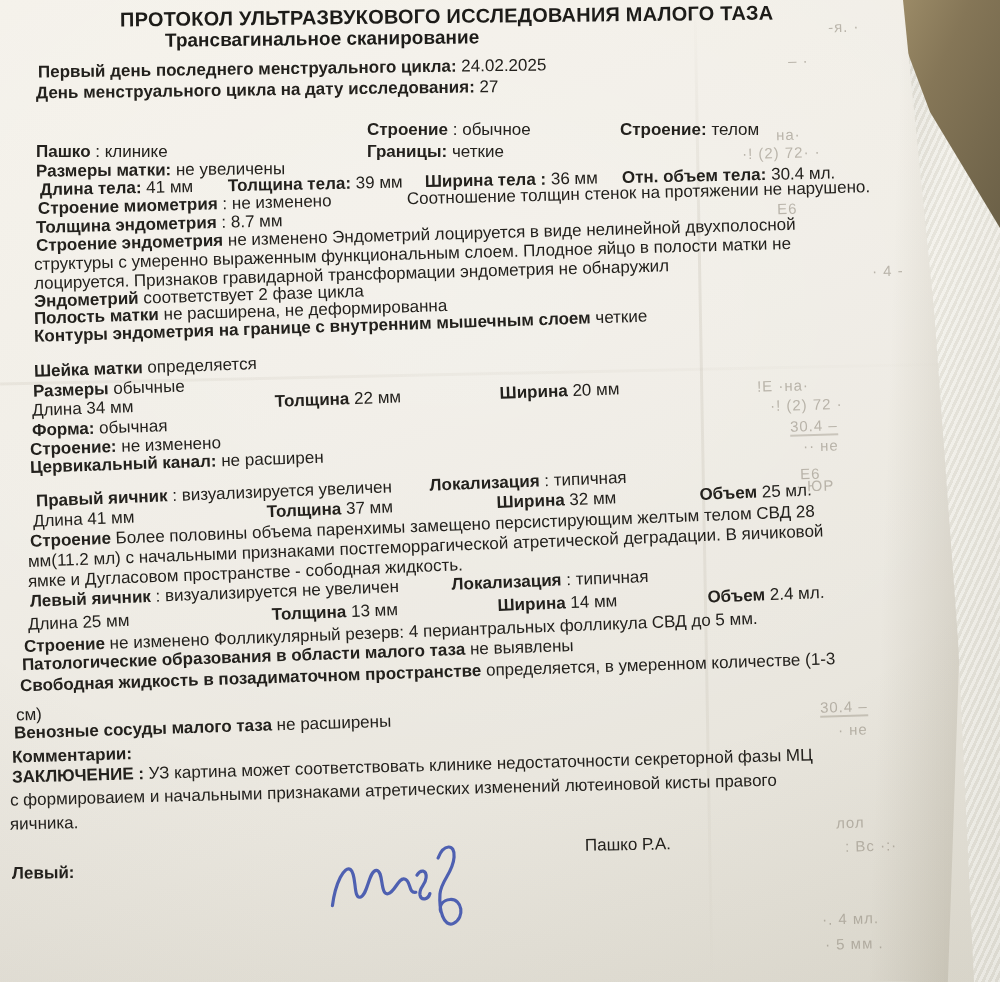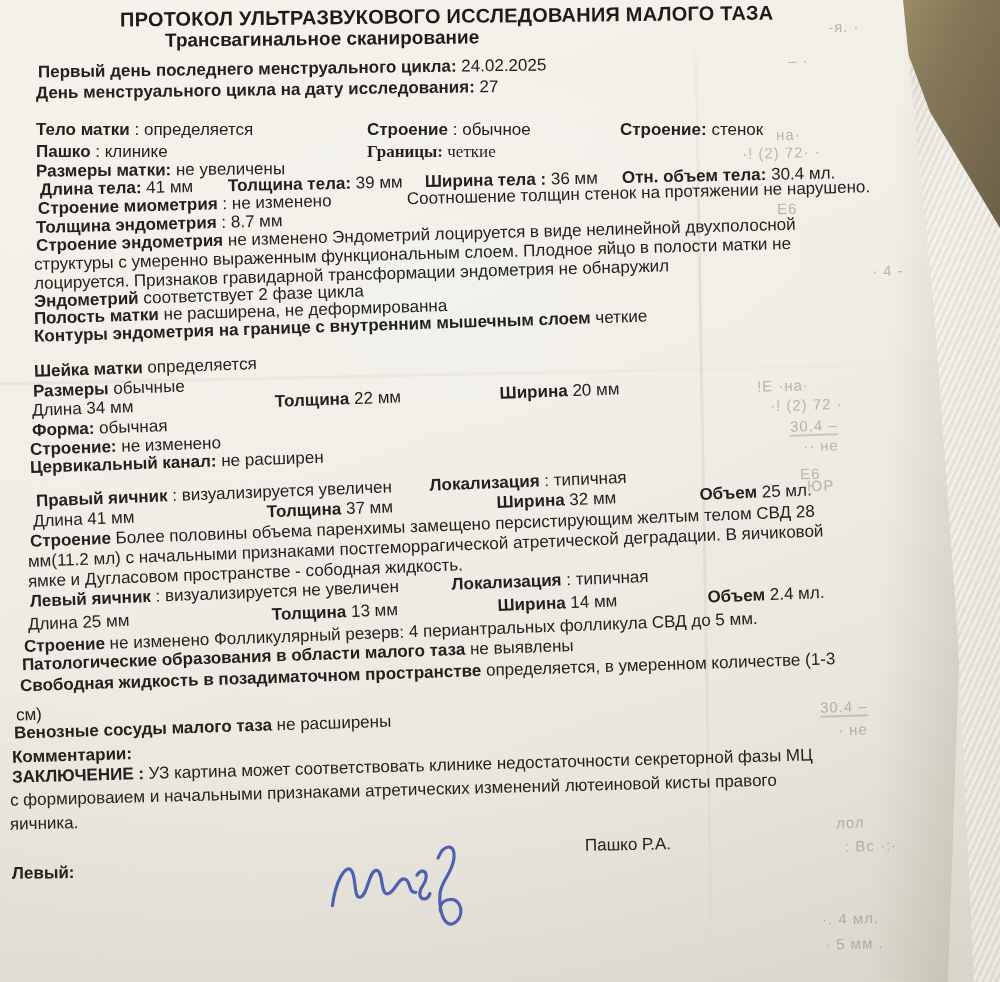--- a/index.html
+++ b/index.html
@@ -59,27 +59,26 @@
     <div class="doc-subtitle">Трансвагинальное сканирование</div>
 
     <div id="lines">
         <div class="line" style="top: 63px; transform: rotate(-0.8deg);">
           <span class="chunk" style="left: 38px;"><span class="b">Первый день последнего менструального цикла:</span><span> 24.02.2025</span></span>
         </div>
         <div class="line" style="top: 84px; transform: rotate(-0.8deg);">
           <span class="chunk" style="left: 36px;"><span class="b">День менструального цикла на дату исследования:</span><span> 27</span></span>
         </div>
         <div class="line" style="top: 120px; transform: rotate(0deg);">
-          <span class="chunk" style="left: 36px;"><span class="b">Тело матки </span><span>: определяется</span></span>
           <span class="chunk" style="left: 367px;"><span class="b">Строение </span><span>: обычное</span></span>
-          <span class="chunk" style="left: 620px;"><span class="b">Строение:</span><span> стенок</span></span>
+          <span class="chunk" style="left: 620px;"><span class="b">Строение:</span><span> телом</span></span>
         </div>
         <div class="line" style="top: 142px; transform: rotate(0deg);">
           <span class="chunk" style="left: 36px;"><span class="b">Пашко </span><span>: клинике</span></span>
-          <span class="chunk" style="left: 367px; font-family: Liberation Serif, serif;"><span class="b">Границы:</span><span> четкие</span></span>
+          <span class="chunk" style="left: 367px;"><span class="b">Границы:</span><span> четкие</span></span>
         </div>
         <div class="line" style="top: 162px; transform: rotate(-0.6deg);">
           <span class="chunk" style="left: 36px;"><span class="b">Размеры матки:</span><span> не увеличены</span></span>
         </div>
         <div class="line" style="top: 181px; transform: rotate(-1.2deg);">
           <span class="chunk" style="left: 40px;"><span class="b">Длина тела:</span><span> 41 мм</span></span>
           <span class="chunk" style="left: 228px;"><span class="b">Толщина тела:</span><span> 39 мм</span></span>
           <span class="chunk" style="left: 425px;"><span class="b">Ширина тела :</span><span> 36 мм</span></span>
           <span class="chunk" style="left: 622px;"><span class="b">Отн. объем тела:</span><span> 30.4 мл.</span></span>
         </div>

